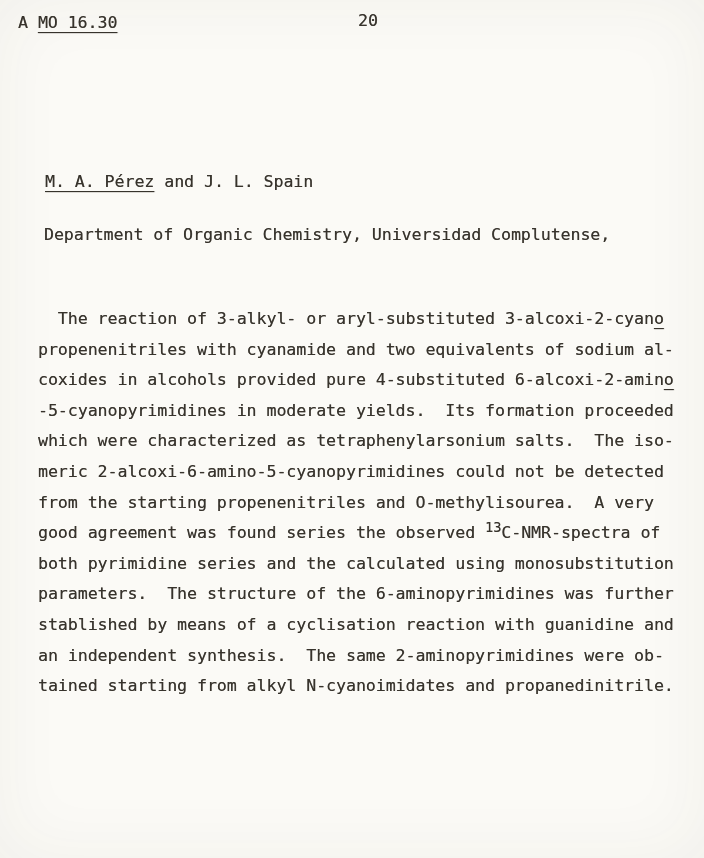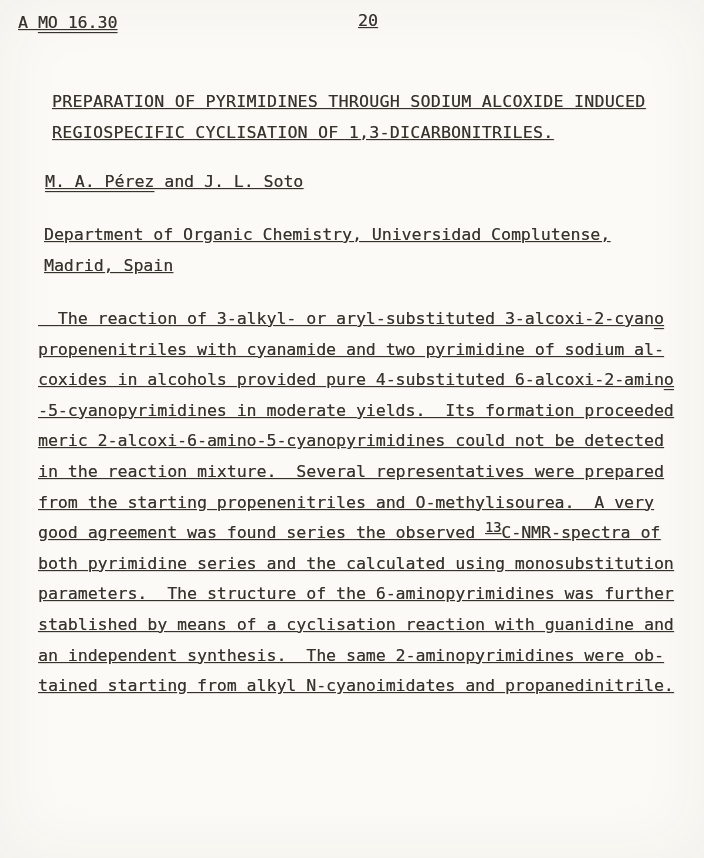--- a/index.html
+++ b/index.html
@@ -1,15 +1,15 @@
 <!DOCTYPE html>
 <html style="--paper: #fbfaf6; --ink: #37332c;"><head>
 <meta charset="utf-8">
 <style>
-  * { box-sizing: border-box; text-decoration: underline; }
+  * { box-sizing: border-box; }
   html, body { margin: 0; padding: 0; }
   body {
     width: 704px; height: 858px;
     background: var(--paper, #fbfaf6);
     font-family: "DejaVu Sans Mono", "Liberation Mono", monospace;
   }
   .page {
     position: relative; width: 704px; height: 858px; overflow: hidden;
     background: var(--paper, #fbfaf6);
     box-shadow: inset 0 0 70px rgba(60,55,45,0.05);
@@ -34,40 +34,35 @@
 </style>
 </head>
 <body>
 
 <div class="page">
 
   <div class="hdr-session"><span>A </span><span class="u">MO 16.30</span></div>
 
   <div class="hdr-page">20</div>
 
-  <div class="title">
-    <div class="tline">PREPARATION OF PYRIMIDINES THROUGH SODIUM ALCOXIDE INDUCED</div>
-    <div class="tline">REGIOSPECIFIC CYCLISATION OF 1,3-DICARBONITRILES.</div>
-  </div>
 
-  <div class="authors"><span class="u">M. A. Pérez</span><span> and J. L. Soto</span></div>
+  <div class="authors"><span class="u">M. A. Pérez</span><span> and J. L. Spain</span></div>
 
   <div class="affiliation">
     <div class="aline">Department of Organic Chemistry, Universidad Complutense,</div>
-    <div class="aline">Madrid, Spain</div>
   </div>
 
   <div class="body">
       <div class="para">
         <div class="line"><span>  The reaction of 3-alkyl- or aryl-substituted 3-alcoxi-2-cyan</span><span class="u">o</span></div>
-        <div class="line"><span>propenenitriles with cyanamide and two pyrimidine of sodium al-</span></div>
+        <div class="line"><span>propenenitriles with cyanamide and two equivalents of sodium al-</span></div>
         <div class="line"><span>coxides in alcohols provided pure 4-substituted 6-alcoxi-2-amin</span><span class="u">o</span></div>
         <div class="line"><span>-5-cyanopyrimidines in moderate yields.  Its formation proceeded</span></div>
+        <div class="line"><span>which were characterized as tetraphenylarsonium salts.  The iso-</span></div>
         <div class="line"><span>meric 2-alcoxi-6-amino-5-cyanopyrimidines could not be detected</span></div>
-        <div class="line"><span>in the reaction mixture.  Several representatives were prepared</span></div>
         <div class="line"><span>from the starting propenenitriles and O-methylisourea.  A very</span></div>
         <div class="line"><span>good agreement was found series the observed </span><span class="sup">13</span><span>C-NMR-spectra of</span></div>
         <div class="line"><span>both pyrimidine series and the calculated using monosubstitution</span></div>
         <div class="line"><span>parameters.  The structure of the 6-aminopyrimidines was further</span></div>
         <div class="line"><span>stablished by means of a cyclisation reaction with guanidine and</span></div>
         <div class="line"><span>an independent synthesis.  The same 2-aminopyrimidines were ob-</span></div>
         <div class="line"><span>tained starting from alkyl N-cyanoimidates and propanedinitrile.</span></div>
       </div>
     </div>
 

